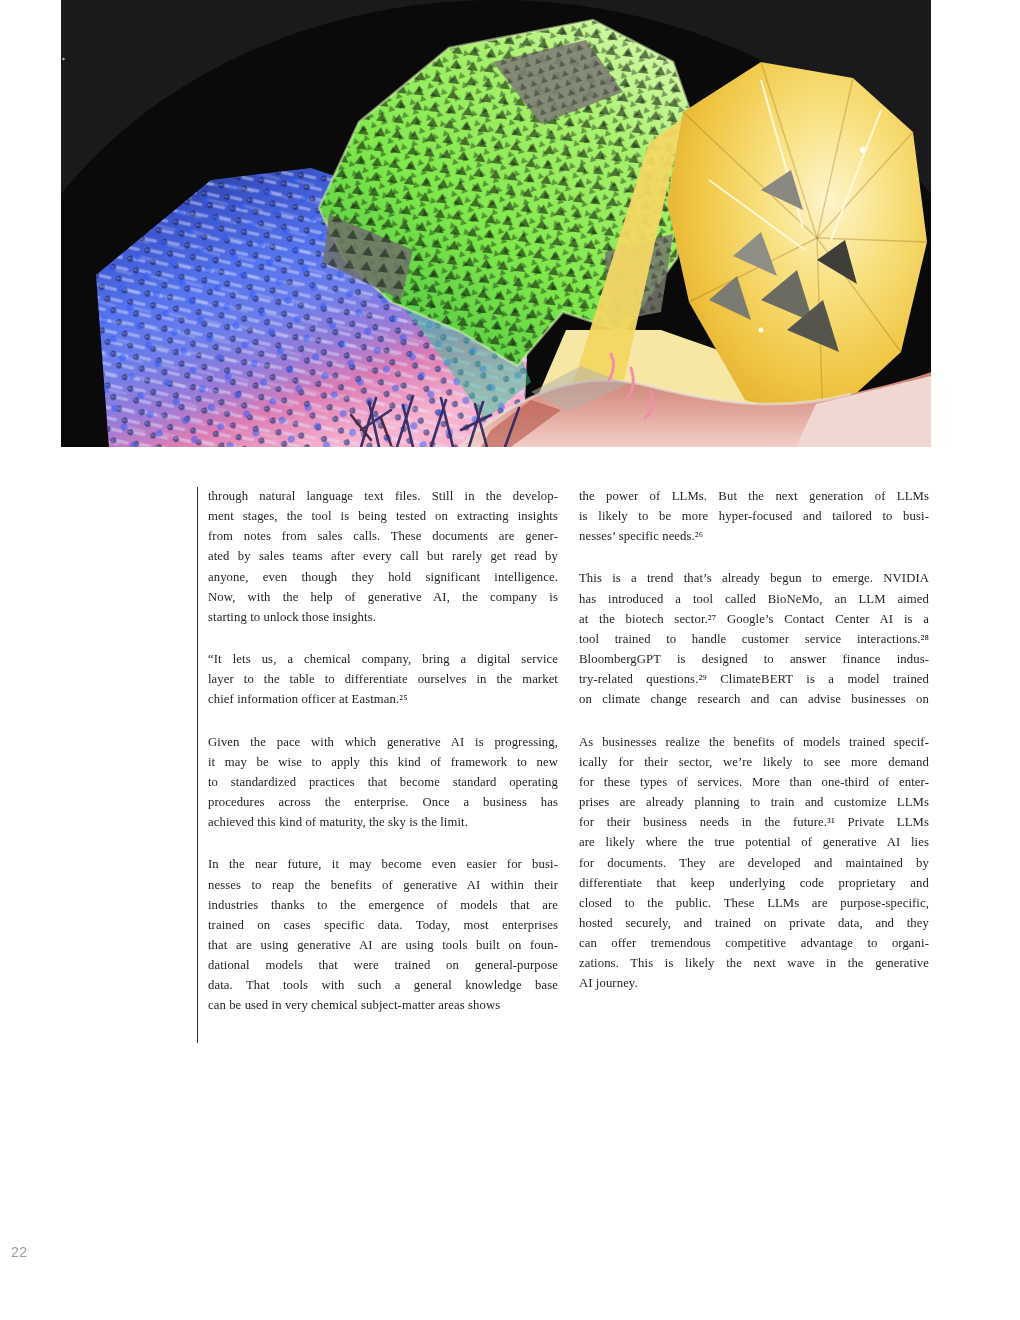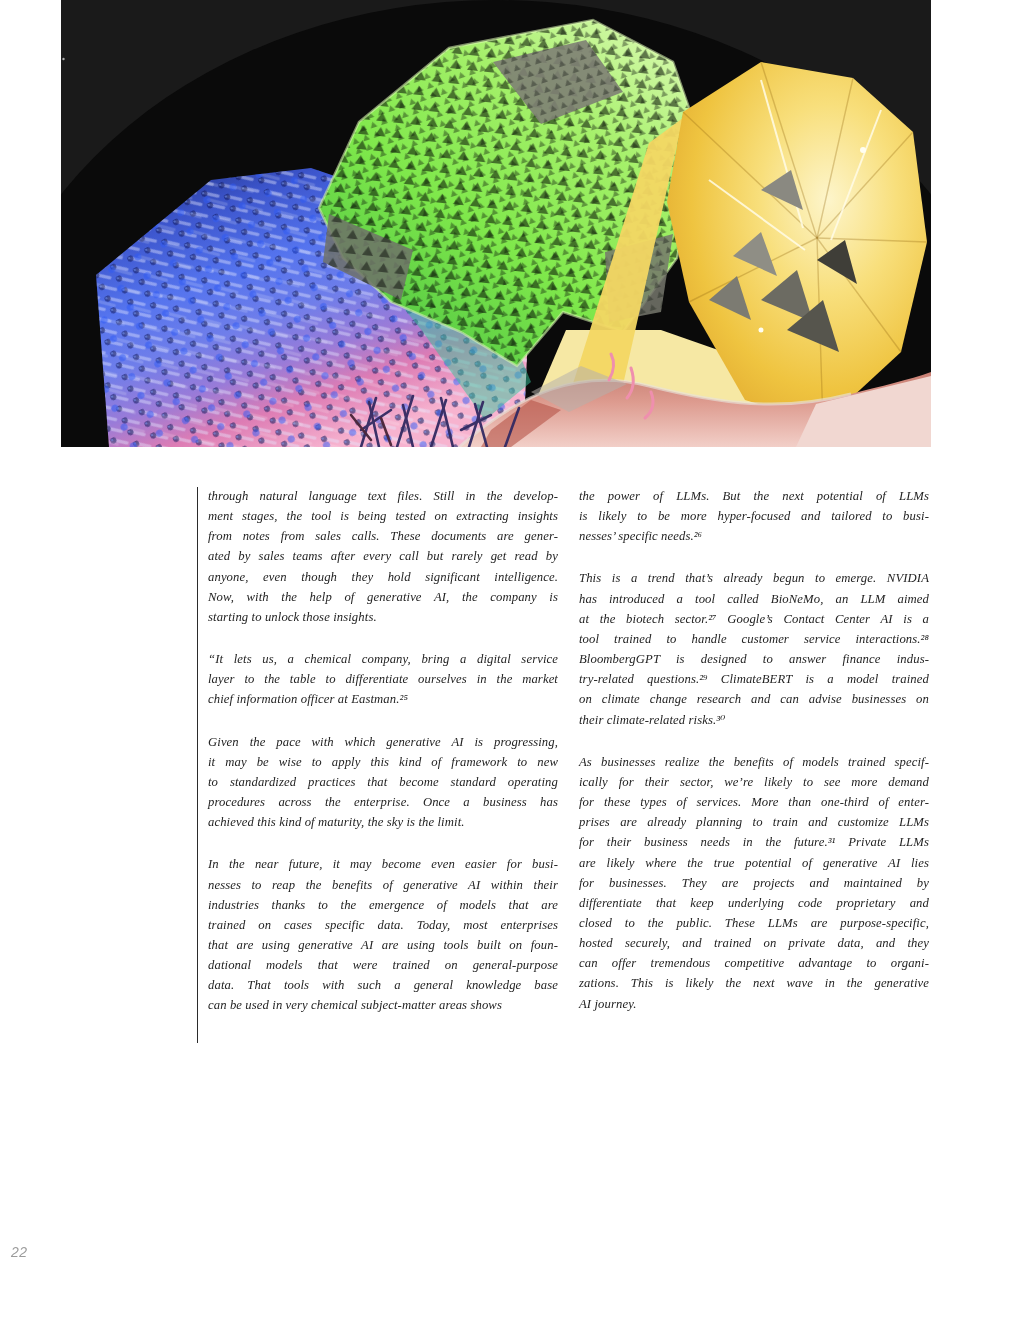--- a/index.html
+++ b/index.html
@@ -1,21 +1,21 @@
 <!DOCTYPE html>
 <html><head>
 <meta charset="utf-8">
 <style>
   html,body{margin:0;padding:0;}
   body{
     width:1020px;height:1320px;background:#ffffff;
     font-family:"Liberation Serif","DejaVu Serif",serif;
     position:relative;
   }
-  .page{position:absolute;left:0;top:0;width:1020px;height:1320px;background:#ffffff;overflow:hidden;font-style:italic;}
+  .page{position:absolute;left:0;top:0;width:1020px;height:1320px;background:#ffffff;overflow:hidden;}
   .hero{position:absolute;left:61px;top:0;width:870px;height:447px;background:#0b0b0b;}
   .hero svg{display:block;width:870px;height:447px;}
   .col{
     position:absolute;top:486px;width:350px;color:#232323;
     font-size:12.7px;letter-spacing:0.1px;
   }
   .col-left{left:208px;}
   .col-right{left:579px;}
   .vrule{position:absolute;left:197px;top:487px;width:1px;height:556px;background:#2b2b2b;}
   .para{margin:0 0 22px 0;}
@@ -211,42 +211,41 @@
           <div class="line">industries thanks to the emergence of models that are</div>
           <div class="line">trained on cases specific data. Today, most enterprises</div>
           <div class="line">that are using generative AI are using tools built on foun-</div>
           <div class="line">dational models that were trained on general-purpose</div>
           <div class="line">data. That tools with such a general knowledge base</div>
           <div class="line last">can be used in very chemical subject-matter areas shows</div>
         </div>
       </div>
     <div class="col col-right">
         <div class="para">
-          <div class="line">the power of LLMs. But the next potential of LLMs</div>
+          <div class="line">the power of LLMs. But the next generation of LLMs</div>
           <div class="line">is likely to be more hyper-focused and tailored to busi-</div>
           <div class="line last">nesses’ specific needs.²⁶</div>
         </div>
         <div class="para">
           <div class="line">This is a trend that’s already begun to emerge. NVIDIA</div>
           <div class="line">has introduced a tool called BioNeMo, an LLM aimed</div>
           <div class="line">at the biotech sector.²⁷ Google’s Contact Center AI is a</div>
           <div class="line">tool trained to handle customer service interactions.²⁸</div>
           <div class="line">BloombergGPT is designed to answer finance indus-</div>
           <div class="line">try-related questions.²⁹ ClimateBERT is a model trained</div>
           <div class="line">on climate change research and can advise businesses on</div>
-          <div class="line last">their climate-related risks.³⁰</div>
         </div>
         <div class="para">
           <div class="line">As businesses realize the benefits of models trained specif-</div>
           <div class="line">ically for their sector, we’re likely to see more demand</div>
           <div class="line">for these types of services. More than one-third of enter-</div>
           <div class="line">prises are already planning to train and customize LLMs</div>
           <div class="line">for their business needs in the future.³¹ Private LLMs</div>
           <div class="line">are likely where the true potential of generative AI lies</div>
-          <div class="line">for businesses. They are projects and maintained by</div>
+          <div class="line">for documents. They are developed and maintained by</div>
           <div class="line">differentiate that keep underlying code proprietary and</div>
           <div class="line">closed to the public. These LLMs are purpose-specific,</div>
           <div class="line">hosted securely, and trained on private data, and they</div>
           <div class="line">can offer tremendous competitive advantage to organi-</div>
           <div class="line">zations. This is likely the next wave in the generative</div>
           <div class="line last">AI journey.</div>
         </div>
       </div>
   </div>
 

